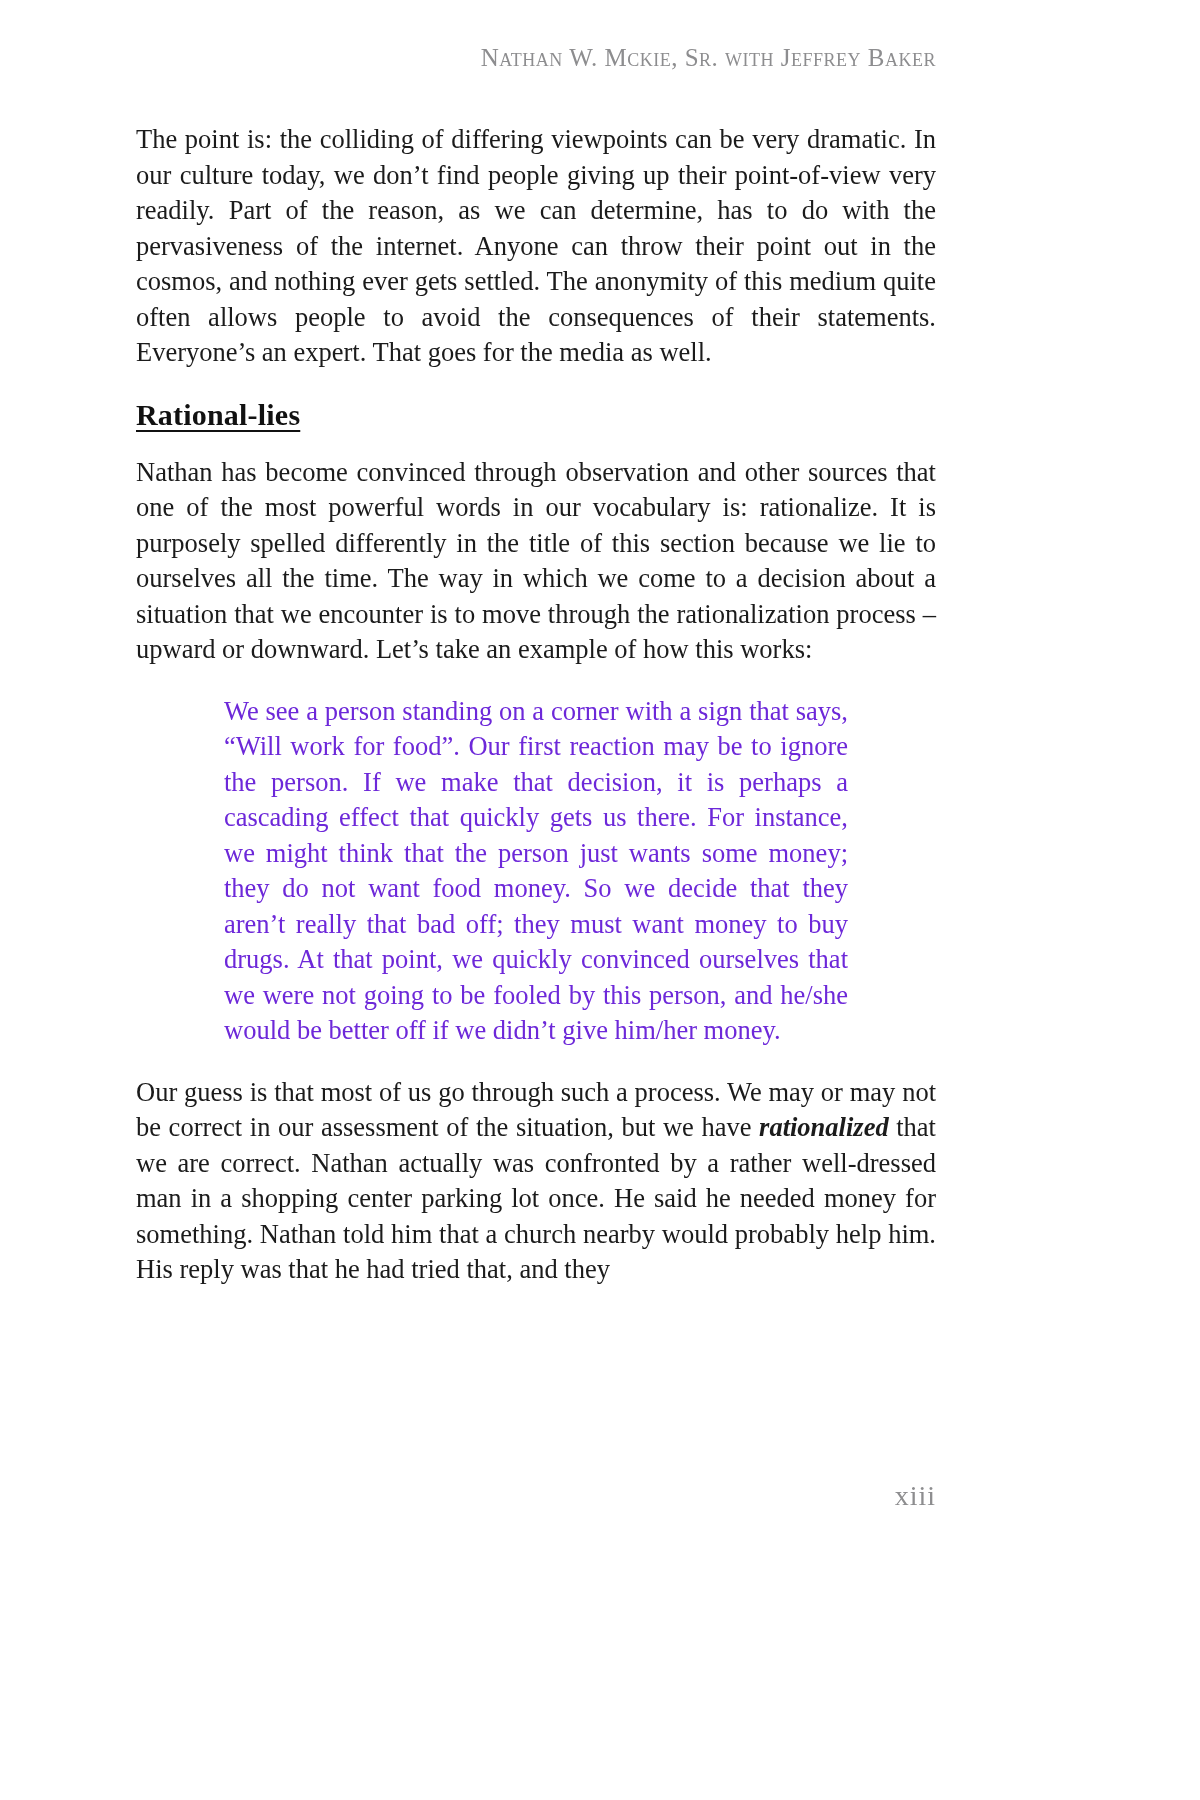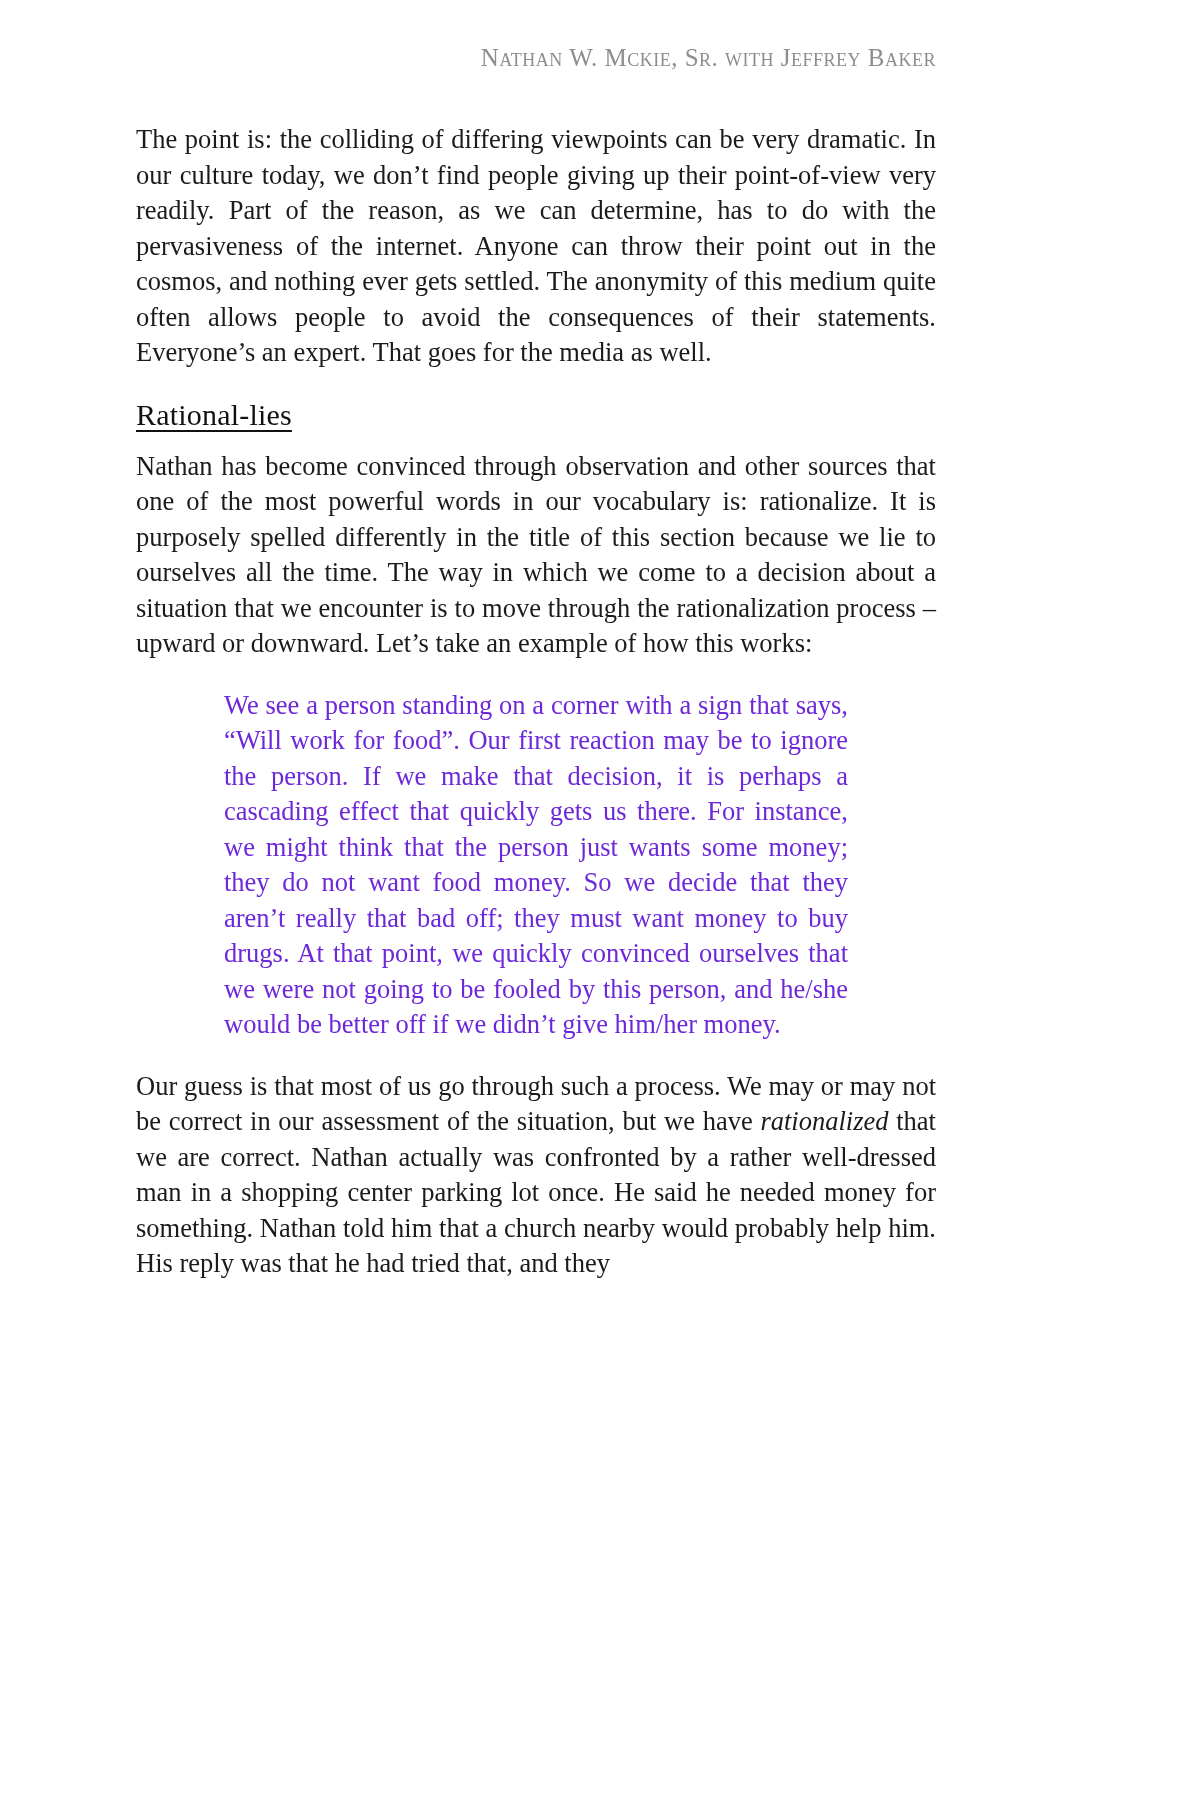--- a/index.html
+++ b/index.html
@@ -59,24 +59,24 @@
   p.body-para::after {
     content: "";
     display: inline-block;
     width: 100%;
   }
   p.body-para.no-stretch::after {
     content: none;
   }
 
   h2.section-heading {
-    margin: 14px 0 16px 0;
+    margin: 14px 0 22px 0;
     font-size: 30px;
     line-height: 36px;
-    font-weight: normal;
+    font-weight: bold;
     text-decoration: underline;
     text-underline-offset: 5px;
     text-decoration-thickness: 2px;
     color: #111111;
     letter-spacing: 0.2px;
   }
 
   blockquote.quote-block {
     margin: 26px 0 26px 0;
     padding: 0 88px 0 88px;
@@ -92,20 +92,21 @@
     content: "";
     display: inline-block;
     width: 100%;
   }
   blockquote.quote-block p.no-stretch::after {
     content: none;
   }
 
   em.italic-word {
     font-style: italic;
+    font-weight: bold;
   }
 
   
   .folio {
     position: absolute;
     left: 136px;
     top: 1480px;
     width: 800px;
     text-align: right;
     font-size: 28px;
@@ -131,14 +132,15 @@
     <p class="body-para no-stretch">Nathan has become convinced through observation and other sources that one of the most powerful words in our vocabulary is: rationalize. It is purposely spelled differently in the title of this section because we lie to ourselves all the time. The way in which we come to a decision about a situation that we encounter is to move through the rationalization process – upward or downward. Let’s take an example of how this works:</p>
 
     <blockquote class="quote-block">
       <p class="no-stretch">We see a person standing on a corner with a sign that says, “Will work for food”. Our first reaction may be to ignore the person. If we make that decision, it is perhaps a cascading effect that quickly gets us there. For instance, we might think that the person just wants some money; they do not want food money. So we decide that they aren’t really that bad off; they must want money to buy drugs. At that point, we quickly convinced ourselves that we were not going to be fooled by this person, and he/she would be better off if we didn’t give him/her money.</p>
     </blockquote>
 
     <p class="body-para no-stretch"><span>Our guess is that most of us go through such a process. We may or may not be correct in our assessment of the situation, but we have </span><em class="italic-word">rationalized</em><span> that we are correct. Nathan actually was confronted by a rather well-dressed man in a shopping center parking lot once. He said he needed money for something. Nathan told him that a church nearby would probably help him. His reply was that he had tried that, and they</span></p>
 
   </div>
 
+  <div class="folio">xiii</div>
 
 </div>
 
 </body></html>

